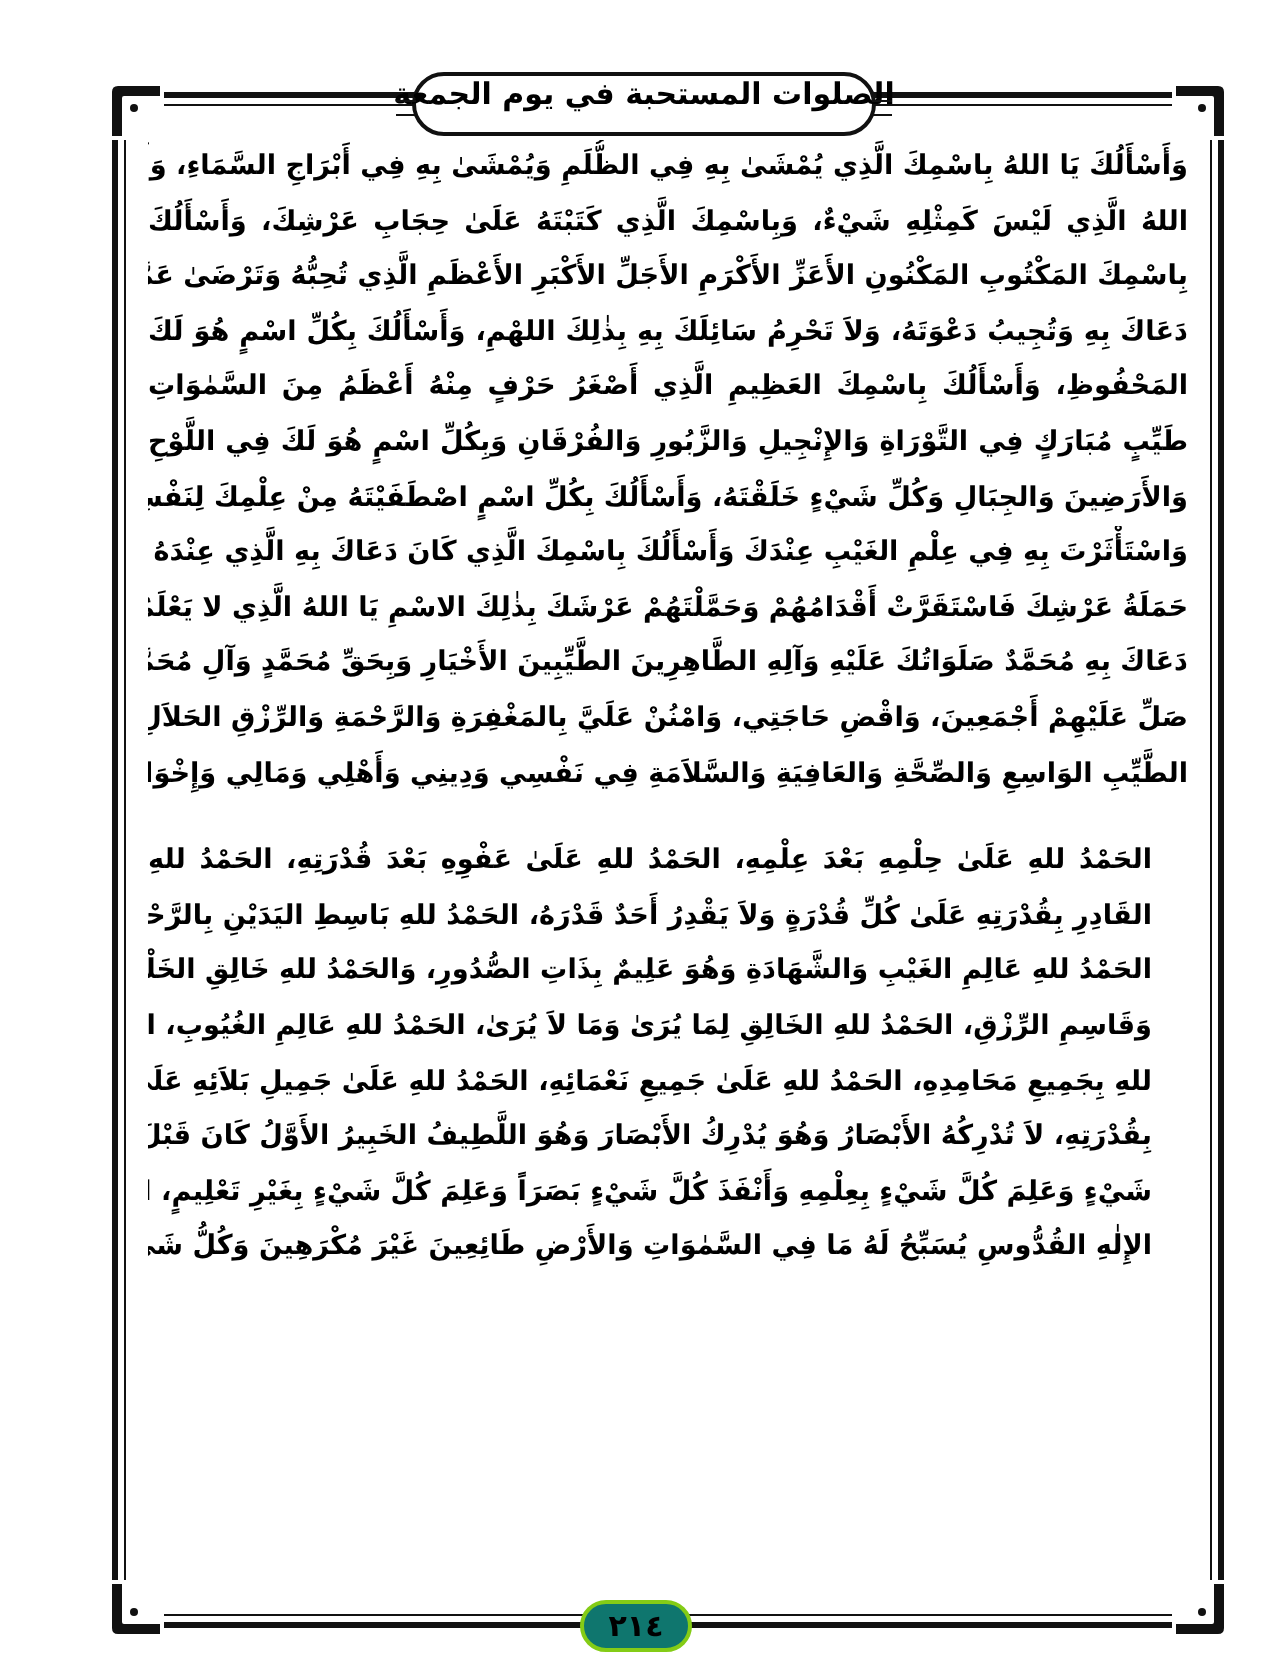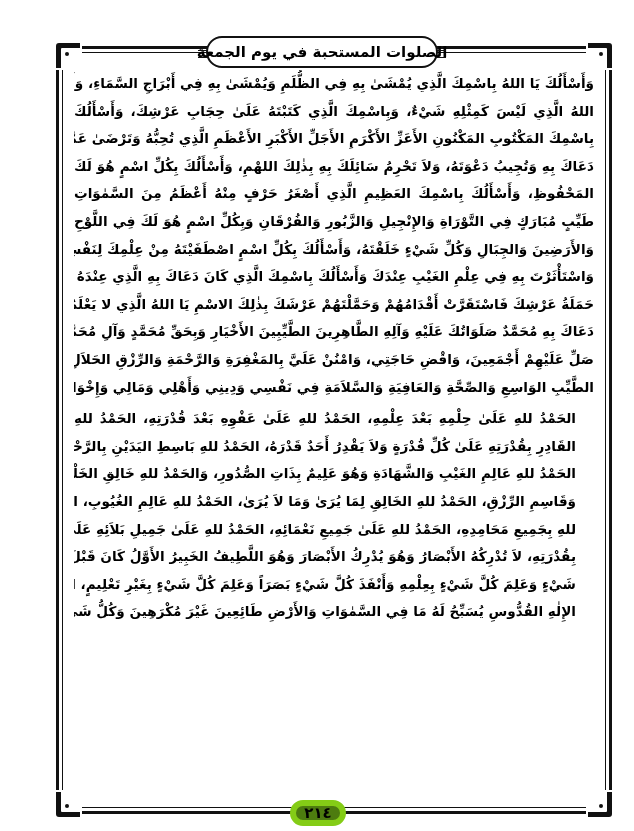--- a/index.html
+++ b/index.html
@@ -10,32 +10,32 @@
   .frame-outer { position: absolute; left: 56px; top: 46px; width: 556px; height: 768px; border: 3px solid #111; box-sizing: border-box; }
   .frame-inner { position: absolute; left: 62px; top: 52px; width: 544px; height: 756px; border: 1.5px solid #111; box-sizing: border-box; }
 
   .corner { position: absolute; width: 30px; height: 30px; background: #fff; }
   .corner svg { width: 100%; height: 100%; display: block; }
   .corner.tl { left: 52px; top: 40px; }
   .corner.tr { left: 586px; top: 40px; }
   .corner.bl { left: 52px; top: 790px; }
   .corner.br { left: 586px; top: 790px; }
 
-  .title-cartouche { position: absolute; left: 206px; top: 36px; width: 232px; height: 32px; background: #fff; border: 2px solid #111; border-radius: 18px; box-sizing: border-box; display: flex; align-items: center; justify-content: center; }
+  .title-cartouche { position: absolute; left: 206px; top: 36px; width: 232px; height: 32px; background: #fff; border: 2px solid #111; border-radius: 18px; box-sizing: border-box; display: flex; justify-content: center; }
   .title-cartouche::before, .title-cartouche::after { content: ""; position: absolute; top: 12px; width: 10px; height: 6px; border-top: 1.5px solid #111; border-bottom: 1.5px solid #111; }
   .title-cartouche::before { left: -10px; }
   .title-cartouche::after { right: -10px; }
   .title-text { font-family: "DejaVu Sans", sans-serif; font-weight: bold; font-size: 15px; direction: rtl; white-space: nowrap; }
 
-  .pagenum-cartouche { position: absolute; left: 290px; top: 800px; width: 56px; height: 26px; background: #4d7c0f; border: 6px solid #84cc16; border-radius: 14px; box-sizing: border-box; display: flex; align-items: center; justify-content: center; }
+  .pagenum-cartouche { position: absolute; left: 290px; top: 800px; width: 56px; height: 26px; background: #0f766e; border: 2px solid #84cc16; border-radius: 14px; box-sizing: border-box; display: flex; align-items: center; justify-content: center; }
   .pagenum-text { font-weight: bold; font-size: 15px; direction: rtl; }
 
   .content { position: absolute; left: 74px; top: 70px; width: 520px; direction: rtl; text-align: justify; text-align-last: right; }
   .para { font-family: "DejaVu Sans", sans-serif; font-weight: bold; font-size: 13.6px; line-height: 27.6px; margin: 0; }
-  .para + .para { margin-top: 4px; text-indent: 18px; }
+  .para + .para { margin-top: 16px; text-indent: 18px; }
   .line { display: block; text-align: justify; text-align-last: justify; white-space: nowrap; overflow: hidden; }
   .line.last { text-align-last: right; }
 </style>
 </head>
 <body>
 
 <div class="page">
 
   <div class="frame-outer"></div>
   <div class="frame-inner"></div>

